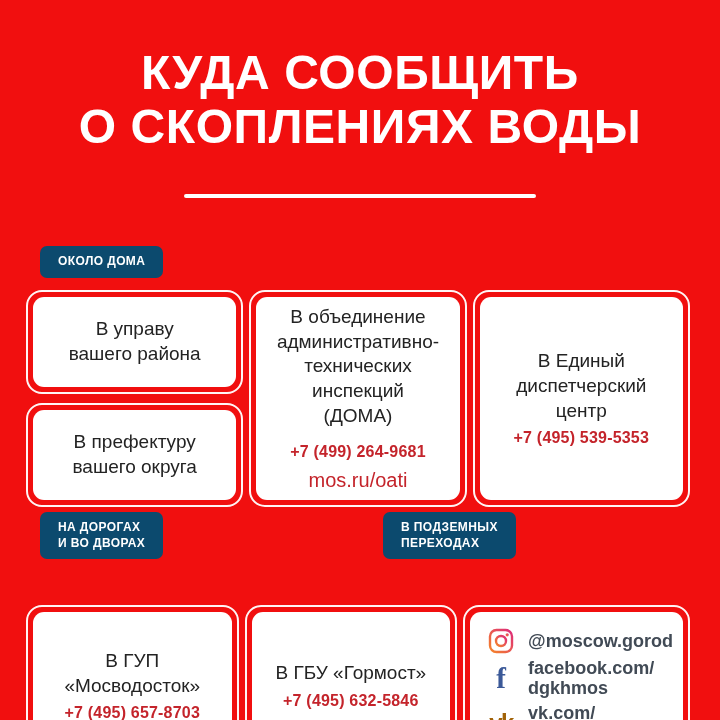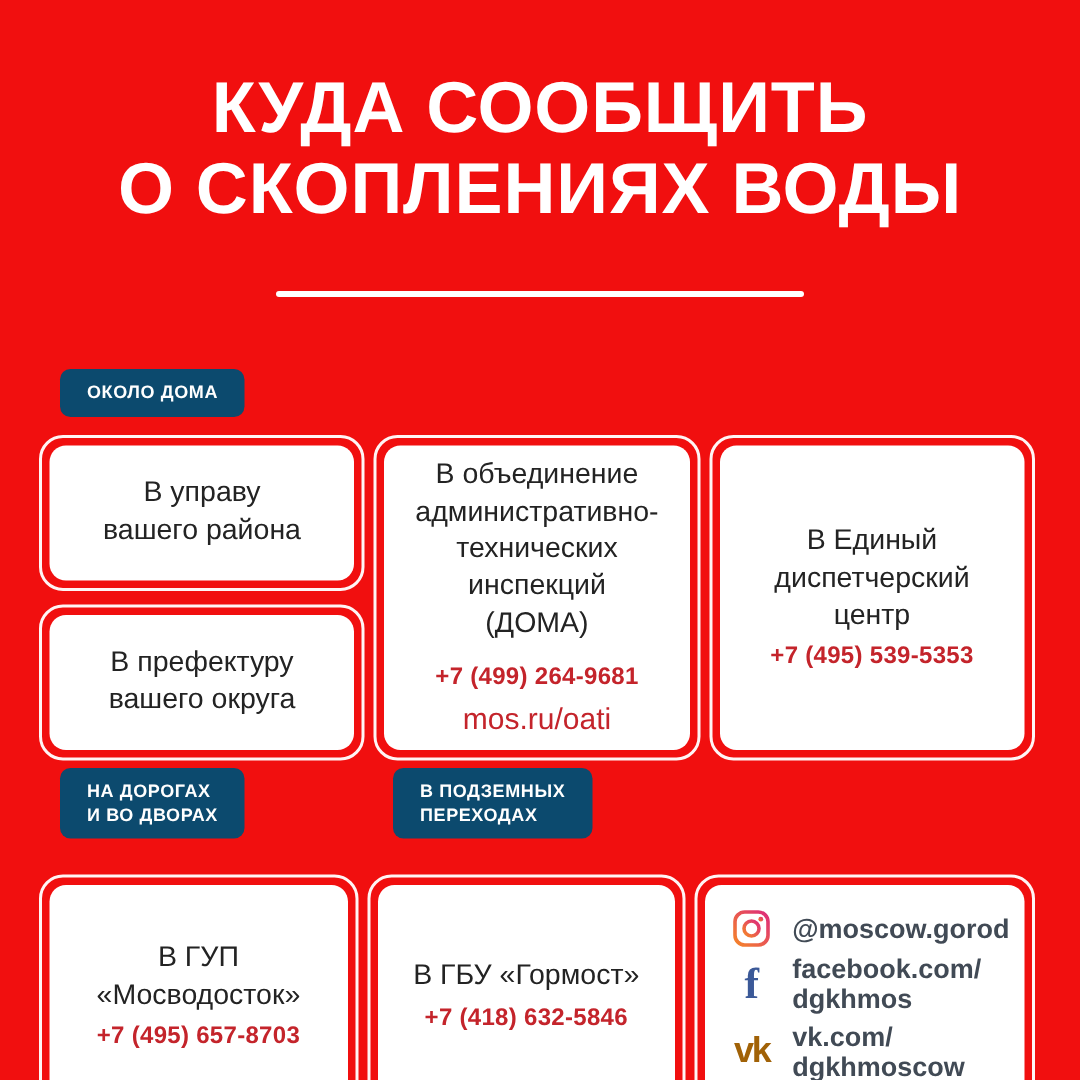--- a/index.html
+++ b/index.html
@@ -21,21 +21,21 @@
   }
   
   .content{margin:0 30px 0 26px;}
   .badge{
     display:inline-block;background:#0c4a6e;color:#ffffff;
     font-weight:bold;font-size:12px;line-height:1.3;letter-spacing:.4px;
     padding:8px 18px;border-radius:7px;white-space:pre-line;
     margin-left:14px;
   }
   .badge-near-home{margin-top:48px;}
-  .badge-row{display:grid;grid-template-columns:1fr 1fr 1fr;gap:2px;margin-top:12px;text-decoration:underline;}
+  .badge-row{display:grid;grid-template-columns:1fr 1fr;gap:22px;margin-top:12px;text-decoration:underline;}
   .grid{display:grid;grid-template-columns:1fr 1fr 1fr;gap:6px;}
   .row1{margin-top:12px;height:210px;}
   .row2{margin-top:24px;height:152px;}
   .col{display:flex;flex-direction:column;gap:9px;}
   .ring{
     border:2px solid rgba(255,255,255,.96);
     border-radius:16px;padding:5px;display:flex;flex:1;min-height:0;
   }
   .ring.f132{flex:1.32;}
   .card{
@@ -149,21 +149,21 @@
             <div class="card-text">В ГУП «Мосводосток»</div>
             <div class="card-phone">+7 (495) 657-8703</div>
           </div>
         </div>
       </div>
 
       <div class="col">
         <div class="ring">
           <div class="card">
             <div class="card-text">В ГБУ «Гормост»</div>
-            <div class="card-phone">+7 (418) 632-5846</div>
+            <div class="card-phone">+7 (495) 632-5846</div>
           </div>
         </div>
       </div>
 
       <div class="col">
         <div class="ring">
           <div class="card social">
 
             <div class="social-row">
               <span class="social-icon">

